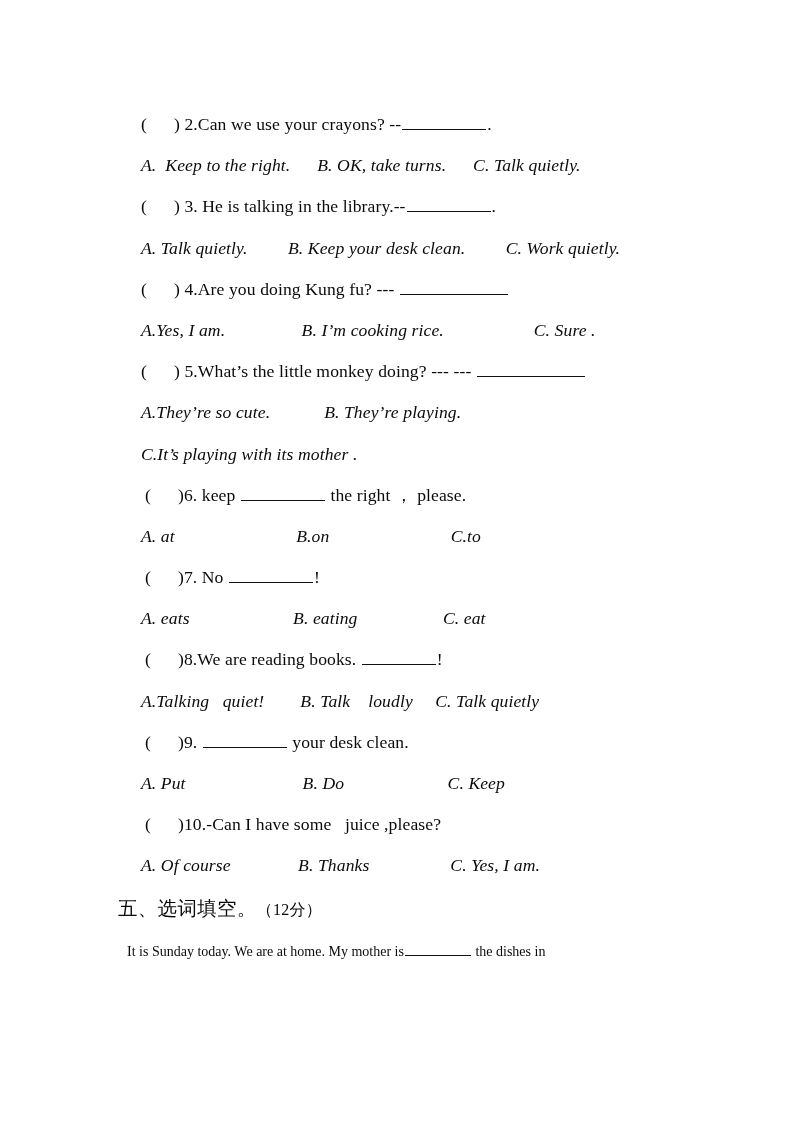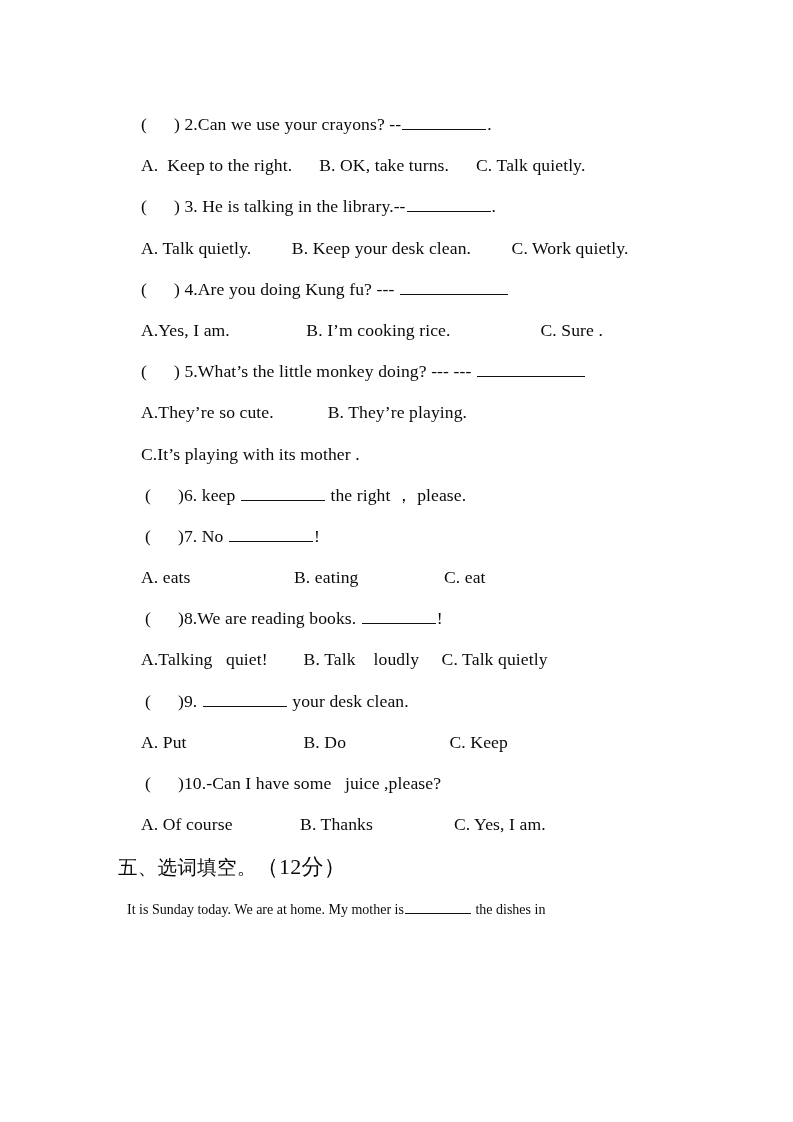--- a/index.html
+++ b/index.html
@@ -44,41 +44,42 @@
   }
 
   .line.q {           
     padding-left: 0px;
   }
   .line.q-indent {    
     padding-left: 4px;
   }
   .line.opts {        
     padding-left: 0px;
+    font-style: italic;
   }
 
   
   .blank {
     display: inline-block;
     border-bottom: 1.4px solid #111;
     vertical-align: baseline;
     height: 0.92em;
     margin: 0 1px;
   }
 
   .section-head {
     height: 44px;
     line-height: 44px;
     font-size: 19.5px;
     font-family: "DejaVu Sans", "Liberation Sans", sans-serif;
     letter-spacing: 0.3px;
   }
   .section-head .paren {
     font-family: "Liberation Serif", "DejaVu Serif", serif;
-    font-size: 22px;
+    font-size: 16px;
   }
 
   .wordbank {
     height: 41.2px;
     line-height: 41.2px;
     font-size: 17.6px;
     white-space: pre;
   }
 
   .para {
@@ -115,20 +116,21 @@
     <div class="line opts">A. Talk quietly.         B. Keep your desk clean.         C. Work quietly.</div>
 
     <div class="line q"><span>(      ) 4.Are you doing Kung fu? --- </span><span class="blank" style="width:108px"></span><span></span></div>
     <div class="line opts">A.Yes, I am.                 B. I’m cooking rice.                    C. Sure .</div>
 
     <div class="line q"><span>(      ) 5.What’s the little monkey doing? --- --- </span><span class="blank" style="width:108px"></span><span></span></div>
     <div class="line opts">A.They’re so cute.            B. They’re playing.</div>
     <div class="line opts">C.It’s playing with its mother .</div>
 
     <div class="line q-indent"><span>(      )6. keep </span><span class="blank" style="width:84px"></span><span> the right ， please.</span></div>
+    <div class="line opts">A. at                           B.on                           C.to</div>
 
     <div class="line q-indent"><span>(      )7. No </span><span class="blank" style="width:84px"></span><span>!</span></div>
     <div class="line opts">A. eats                       B. eating                   C. eat</div>
 
     <div class="line q-indent"><span>(      )8.We are reading books. </span><span class="blank" style="width:74px"></span><span>!</span></div>
     <div class="line opts">A.Talking   quiet!        B. Talk    loudly     C. Talk quietly</div>
 
     <div class="line q-indent"><span>(      )9. </span><span class="blank" style="width:84px"></span><span> your desk clean.</span></div>
     <div class="line opts">A. Put                          B. Do                       C. Keep</div>
 

